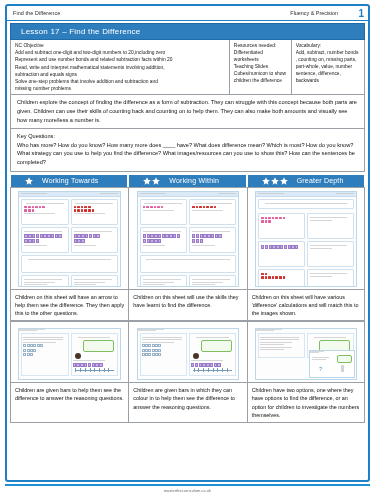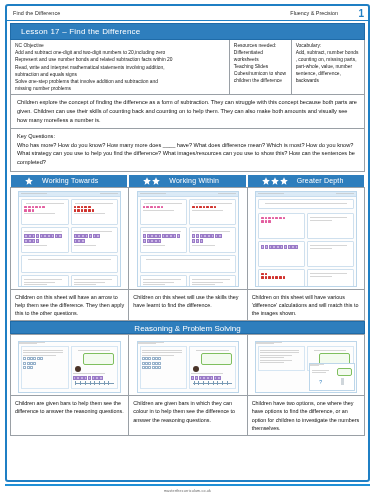--- a/index.html
+++ b/index.html
@@ -554,21 +554,20 @@
                   <div class="ln l"></div>
                   <div class="ln s"></div>
                 </div>
 
             </div>
           </div>
           <div class="capt">Children on this sheet will have various 'difference' calculations and will match this to the images shown.</div>
         </div>
       </div>
 
-      <div class="reason-head">Reasoning &amp; Problem Solving</div>
 
       <div class="diff-body">
 
         <div class="diff-cell">
           <div class="rs-thumb">
             <div class="ws-top">
                 <i class="tiny-txt" style="width:26px"></i>
                 <i class="tiny-txt" style="width:18px"></i>
               </div>
             <div class="rs-cols">

